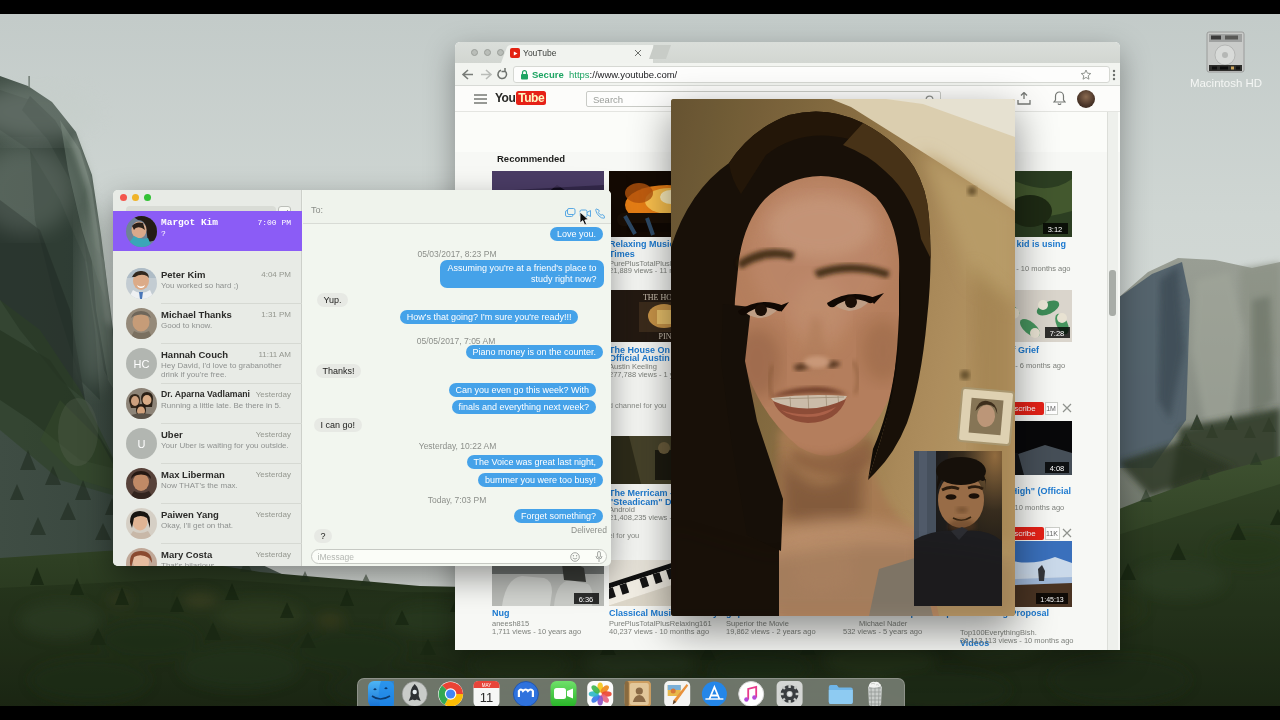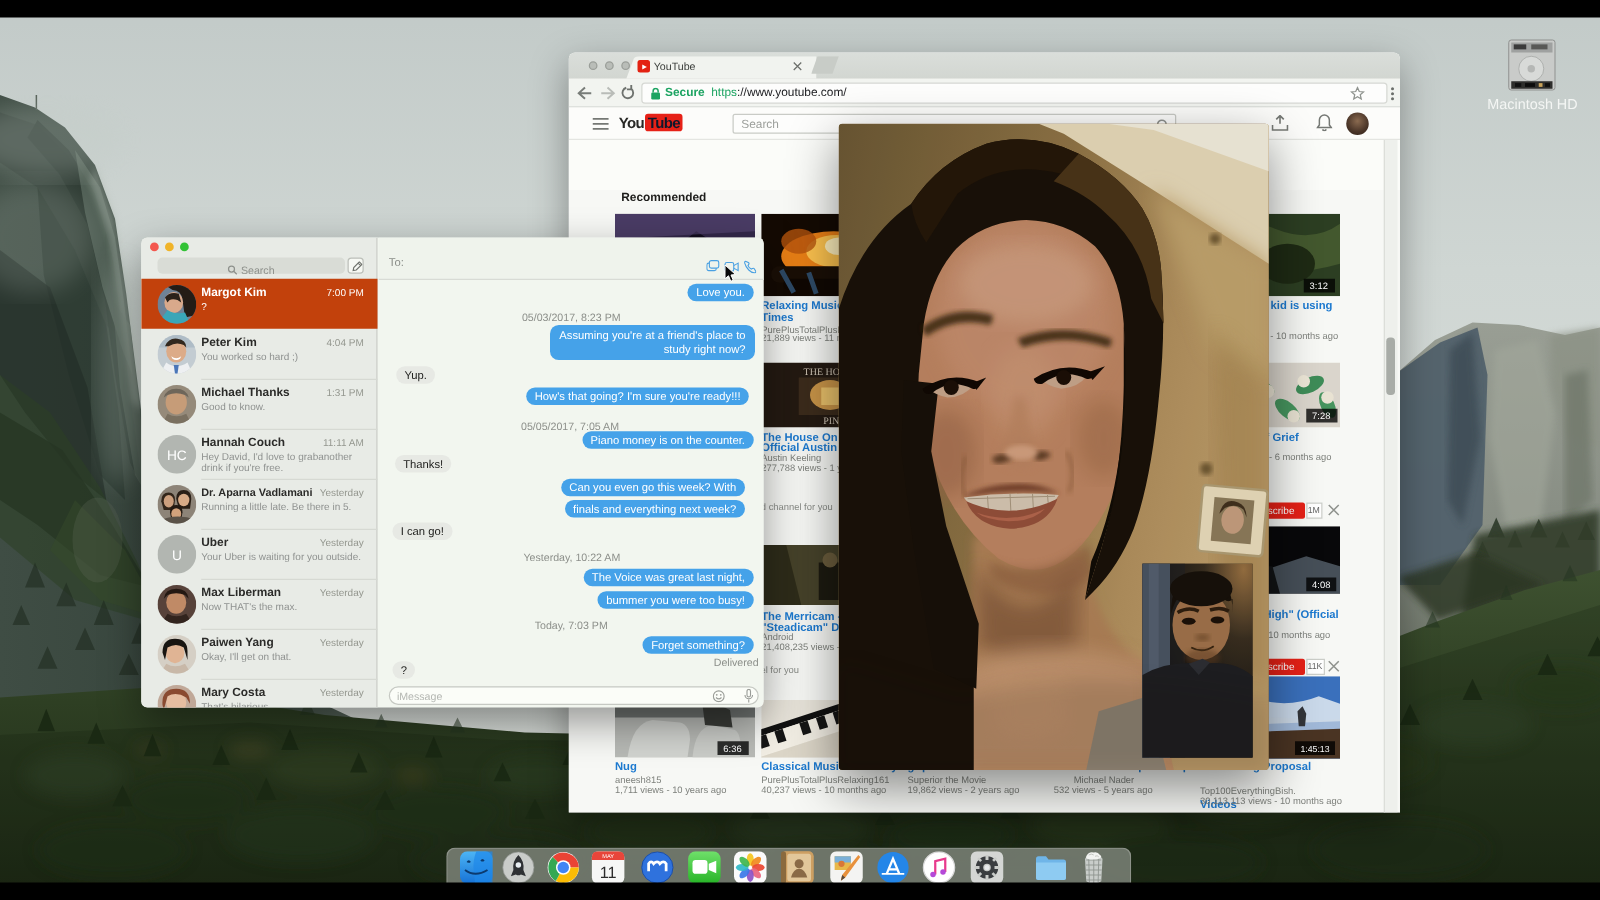--- a/index.html
+++ b/index.html
@@ -179,21 +179,21 @@
           <circle cx="2" cy="2" r="1.2" fill="#6a6e6a"></circle>
           <circle cx="2" cy="6" r="1.2" fill="#6a6e6a"></circle>
           <circle cx="2" cy="10" r="1.2" fill="#6a6e6a"></circle>
         </svg>
  </div>
 
  <div class="a" style="left:0;top:44px;width:665px;height:26px;background:#fcfcfa;border-bottom:1px solid #e4e5e1;">
    <svg class="a" style="left:19px;top:8px" width="13" height="10" viewBox="0 0 13 10">
           <path d="M0,1 H13 M0,5 H13 M0,9 H13" stroke="#757874" stroke-width="1.4"></path>
         </svg>
-   <div class="a" style="left:40px;top:5px;font-size:12px;font-weight:bold;color:#282825;letter-spacing:-0.5px;">You<span style="display:inline-block;background:#e62117;color:#0f172a;border-radius:2.5px;padding:0 2px;margin-left:1px;">Tube</span></div>
+   <div class="a" style="left:40px;top:5px;font-size:12px;font-weight:bold;color:#282825;letter-spacing:-0.5px;">You<span style="display:inline-block;background:#e62117;color:#fef9c3;border-radius:2.5px;padding:0 2px;margin-left:1px;">Tube</span></div>
    <div class="a" style="left:131px;top:4.5px;width:355px;height:16px;border:1px solid #c9cbc6;background:#fdfdfc;border-radius:2px;">
      <span class="a" style="left:6px;top:2.5px;font-size:9.5px;color:#9b9e9a;">Search</span>
      <svg class="a" style="left:338px;top:3px" width="11" height="11" viewBox="0 0 11 11">
             <circle cx="4.5" cy="4.5" r="3.4" fill="none" stroke="#8f928e" stroke-width="1.2"></circle>
             <path d="M7,7 L10,10" stroke="#8f928e" stroke-width="1.2"></path>
           </svg>
    </div>
    <svg class="a" style="left:562px;top:6px" width="14" height="13" viewBox="0 0 14 13">
           <path d="M7,0 L7,7 M4,3.5 L7,0.5 L10,3.5" stroke="#757874" stroke-width="1.3" fill="none"></path>
           <path d="M1,8 L1,12 L13,12 L13,8" stroke="#757874" stroke-width="1.3" fill="none"></path>
@@ -381,21 +381,21 @@
             <circle cx="3.2" cy="3.2" r="2.4" fill="none" stroke="#8e918c" stroke-width="1"></circle>
             <path d="M5,5 L7.4,7.4" stroke="#8e918c" stroke-width="1"></path>
           </svg> Search</span>
  </div>
  <div class="a" style="left:165px;top:15.5px;width:13px;height:13px;background:#f7f9f4;border:1px solid #bcbfb9;border-radius:3px;">
    <svg width="9" height="9" viewBox="0 0 9 9" style="margin:1.5px">
           <path d="M6.5,0.5 L8.5,2.5 L4,7 L1.5,7.5 L2,5 Z M5.5,1.5 L7.5,3.5" stroke="#6f726d" stroke-width="0.9" fill="none"></path>
         </svg>
  </div>
  <div id="rows">
-  <div class="row" style="top:33px;background:#c2410c;">
+  <div class="row" style="top:21px;background:#8b5cf6;font-family:Liberation Mono, monospace;">
     <svg class="av" viewBox="0 0 31 31">
             <rect width="31" height="31" fill="#6f8296"></rect>
             <path d="M6,0 L31,0 L31,24 L22,26 L20,12 Q19,4 12,4 Z" fill="#241c16"></path>
             <ellipse cx="13" cy="14" rx="7.5" ry="8.5" fill="#d9a98b"></ellipse>
             <path d="M6,10 Q10,5 17,7 L19,14 L16,12 Q10,10 8,14 Z" fill="#2a211a"></path>
             <path d="M0,31 L8,20 Q14,24 22,22 L26,31 Z" fill="#3aa6b8"></path>
           </svg>
     <div class="nm" style="color:#fff;">Margot Kim</div>
           <div class="tm" style="color:#fff;text-align:right;">7:00 PM</div>
           <div class="pv" style="color:#fff;">?</div>
@@ -514,21 +514,21 @@
  </svg>
  <svg class="a" style="left:466px;top:22px" width="11" height="15" viewBox="0 0 11 15">
         <path d="M1,0 L1,11 L3.8,8.6 L5.6,13 L7.6,12.2 L5.8,8 L9.4,7.6 Z" fill="#0a0a0a" stroke="#fff" stroke-width="0.8"></path>
       </svg>
 
  <div id="chat">
   <div class="bb" style="right:8.5px;top:37px;">Love you.</div>
   <div class="ts" style="left:344px;top:58.5px;">05/03/2017, 8:23 PM</div>
   <div class="bb" style="right:7.5px;top:70px;white-space:normal;text-align:right;line-height:11.5px;padding:2.5px 7px;">Assuming you're at a friend's place to<br>study right now?</div>
   <div class="bg2" style="left:204px;top:103px;">Yup.</div>
-  <div class="bb" style="right:12px;top:120px;text-align:right;">How's that going? I'm sure you're ready!!!</div>
+  <div class="bb" style="right:33px;top:120px;text-align:right;">How's that going? I'm sure you're ready!!!</div>
   <div class="ts" style="left:343px;top:146px;">05/05/2017, 7:05 AM</div>
   <div class="bb" style="right:8.5px;top:154.5px;">Piano money is on the counter.</div>
   <div class="bg2" style="left:203px;top:174px;">Thanks!</div>
   <div class="bb" style="right:15.5px;top:192.5px;">Can you even go this week? With</div>
   <div class="bb" style="right:15.5px;top:209.5px;">finals and everything next week?</div>
   <div class="bg2" style="left:201px;top:227.5px;">I can go!</div>
   <div class="ts" style="left:344.5px;top:251px;">Yesterday, 10:22 AM</div>
   <div class="bb" style="right:8.5px;top:265px;">The Voice was great last night,</div>
   <div class="bb" style="right:8.5px;top:282.5px;">bummer you were too busy!</div>
   <div class="ts" style="left:344px;top:305px;">Today, 7:03 PM</div>

